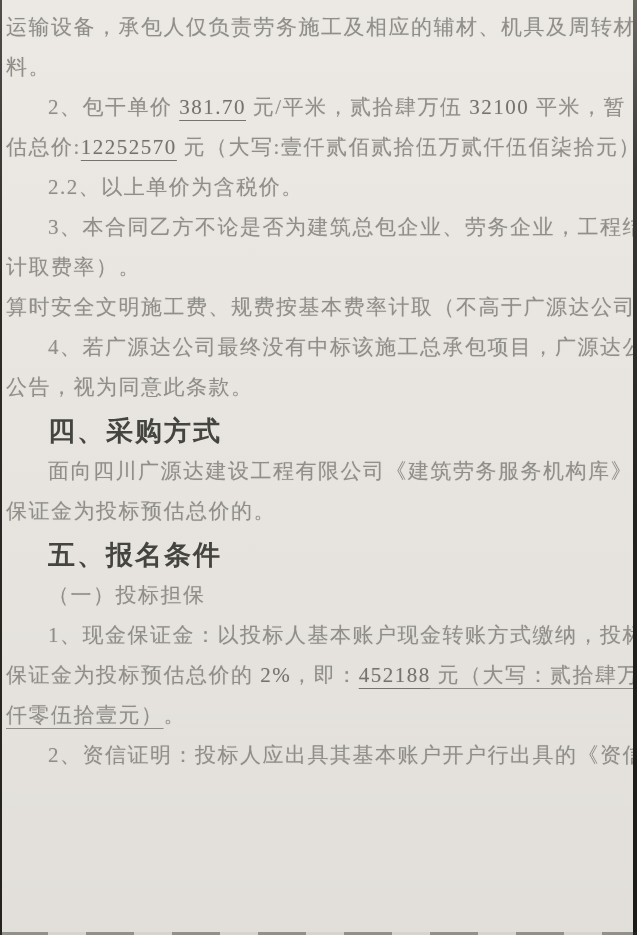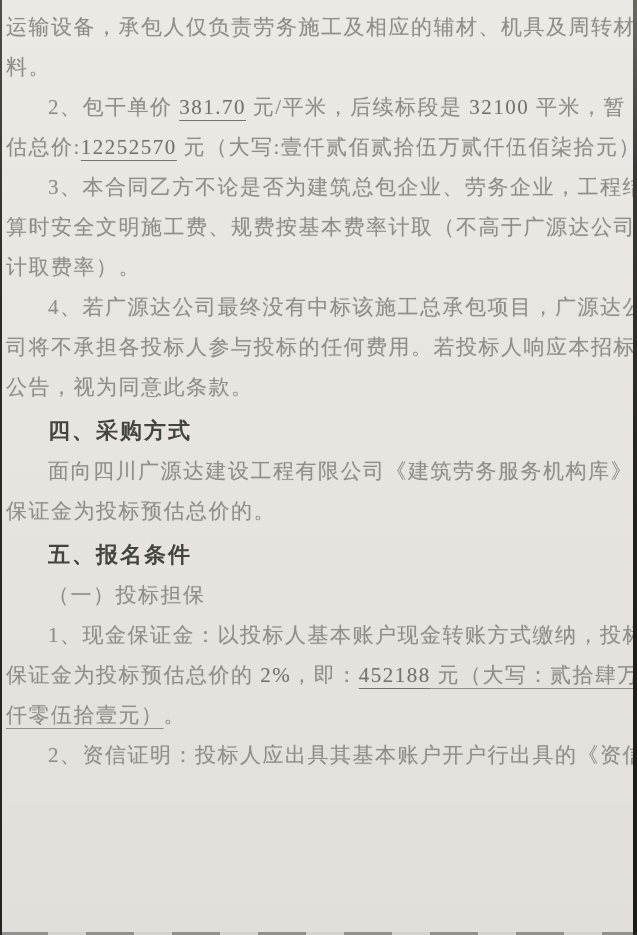--- a/index.html
+++ b/index.html
@@ -32,21 +32,21 @@
     white-space:nowrap;
     font-size:21px;
     letter-spacing:1.5px;
     color:var(--body-text);
     text-shadow:0 0 1px rgba(143,142,136,0.35);
   }
   .line.indent{padding-left:42px;}
   .heading .line{
     font-family:"Liberation Sans",sans-serif;
     font-weight:bold;
-    font-size:22px;
+    font-size:27px;
     letter-spacing:2px;
     color:var(--heading-text);
     text-shadow:none;
   }
   .num{
     font-family:"Liberation Serif",serif;
     color:var(--number-text);
   }
   .u{
     text-decoration:underline;
@@ -73,31 +73,33 @@
 </head>
 <body>
 
 <div class="page">
   <div class="content">
       <div class="para body">
         <div class="line"><span>运输设备，承包人仅负责劳务施工及相应的辅材、机具及周转材</span></div>
         <div class="line"><span>料。</span></div>
       </div>
       <div class="para body">
-        <div class="line indent"><span>2、包干单价 </span><span class="u num">381.70</span><span> 元/平米，后续标段是 </span><span class="num">32100</span><span> 平米，暂</span></div>
+        <div class="line indent"><span>2、包干单价 </span><span class="u num">381.70</span><span> 元/平米，贰拾肆万伍 </span><span class="num">32100</span><span> 平米，暂</span></div>
         <div class="line"><span>估总价:</span><span class="u num">12252570</span><span> 元（大写:壹仟贰佰贰拾伍万贰仟伍佰柒拾元）。</span></div>
       </div>
       <div class="para body">
+        <div class="line indent"><span>2.2、以上单价为含税价。</span></div>
+      </div>
+      <div class="para body">
         <div class="line indent"><span>3、本合同乙方不论是否为建筑总包企业、劳务企业，工程结</span></div>
+        <div class="line"><span>计取费率）。</span></div>
         <div class="line"><span>算时安全文明施工费、规费按基本费率计取（不高于广源达公司</span></div>
-        <div class="line"><span>计取费率）。</span></div>
       </div>
       <div class="para body">
         <div class="line indent"><span>4、若广源达公司最终没有中标该施工总承包项目，广源达公</span></div>
-        <div class="line"><span>司将不承担各投标人参与投标的任何费用。若投标人响应本招标</span></div>
         <div class="line"><span>公告，视为同意此条款。</span></div>
       </div>
       <div class="para heading">
         <div class="line indent"><span>四、采购方式</span></div>
       </div>
       <div class="para body">
         <div class="line indent"><span>面向四川广源达建设工程有限公司《建筑劳务服务机构库》</span></div>
         <div class="line"><span>保证金为投标预估总价的。</span></div>
       </div>
       <div class="para heading">

